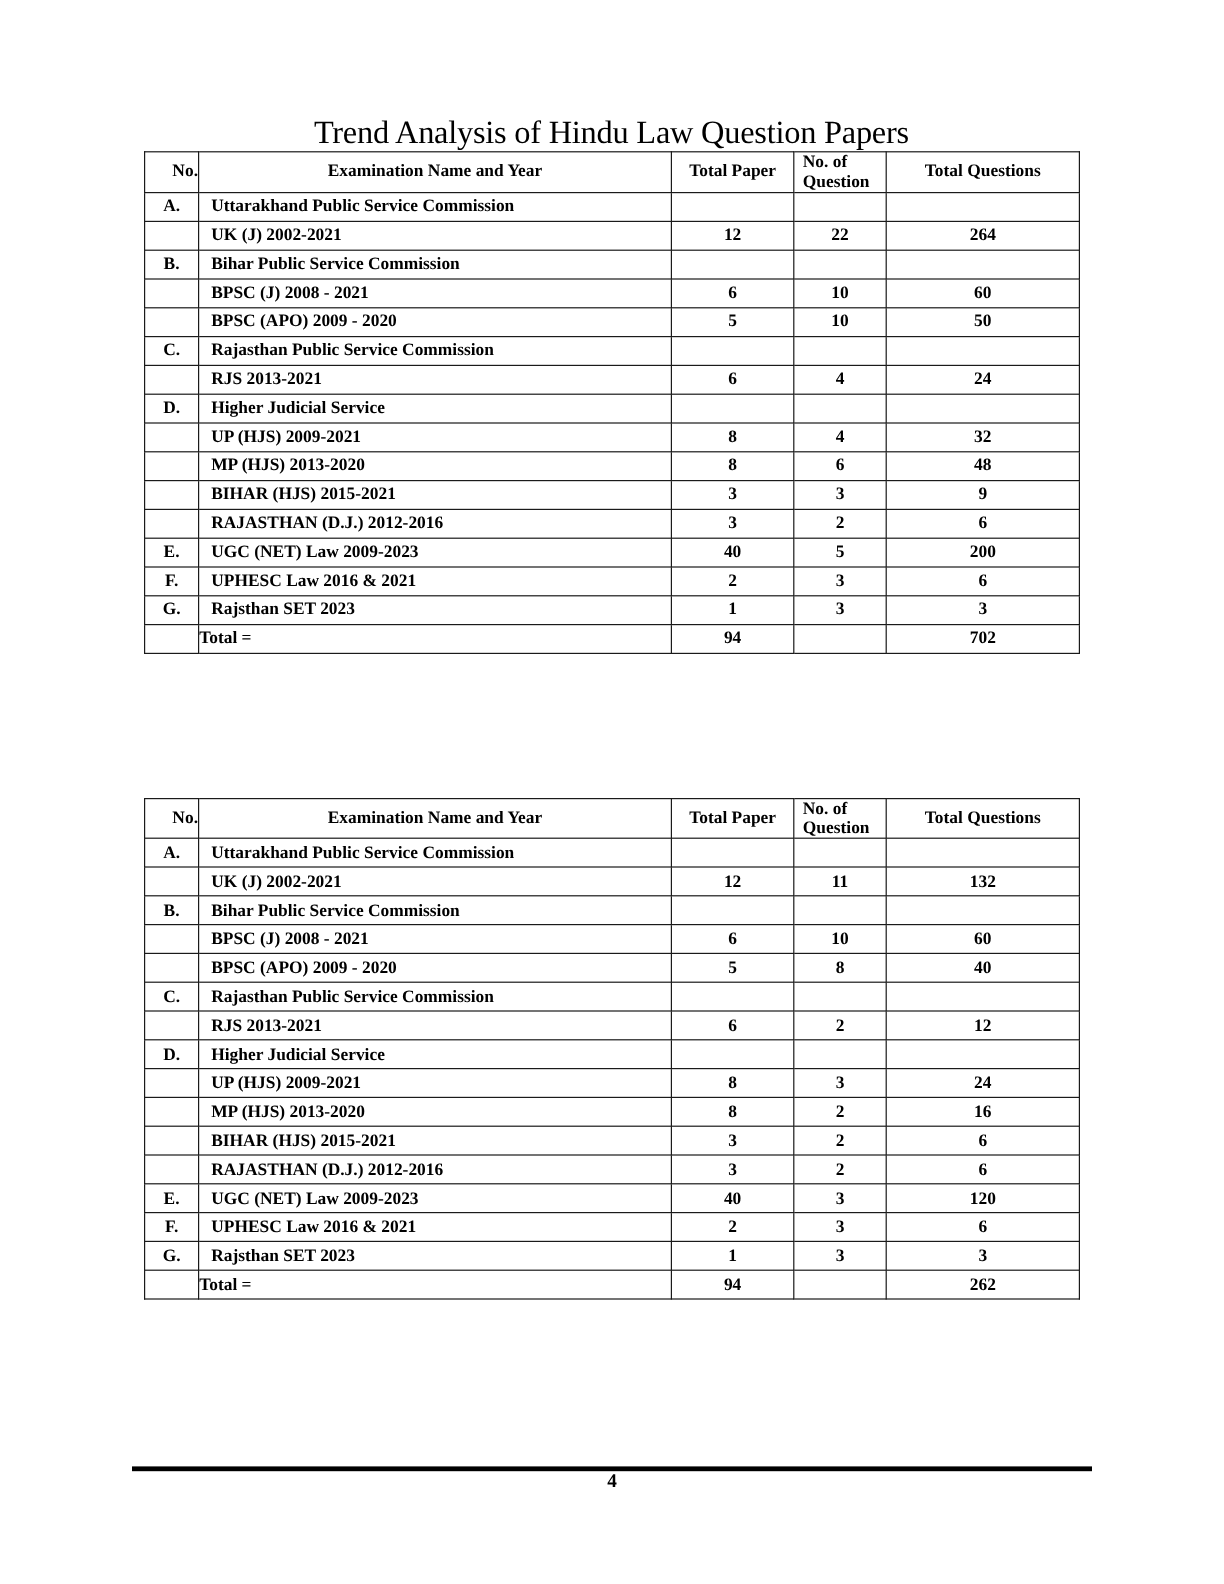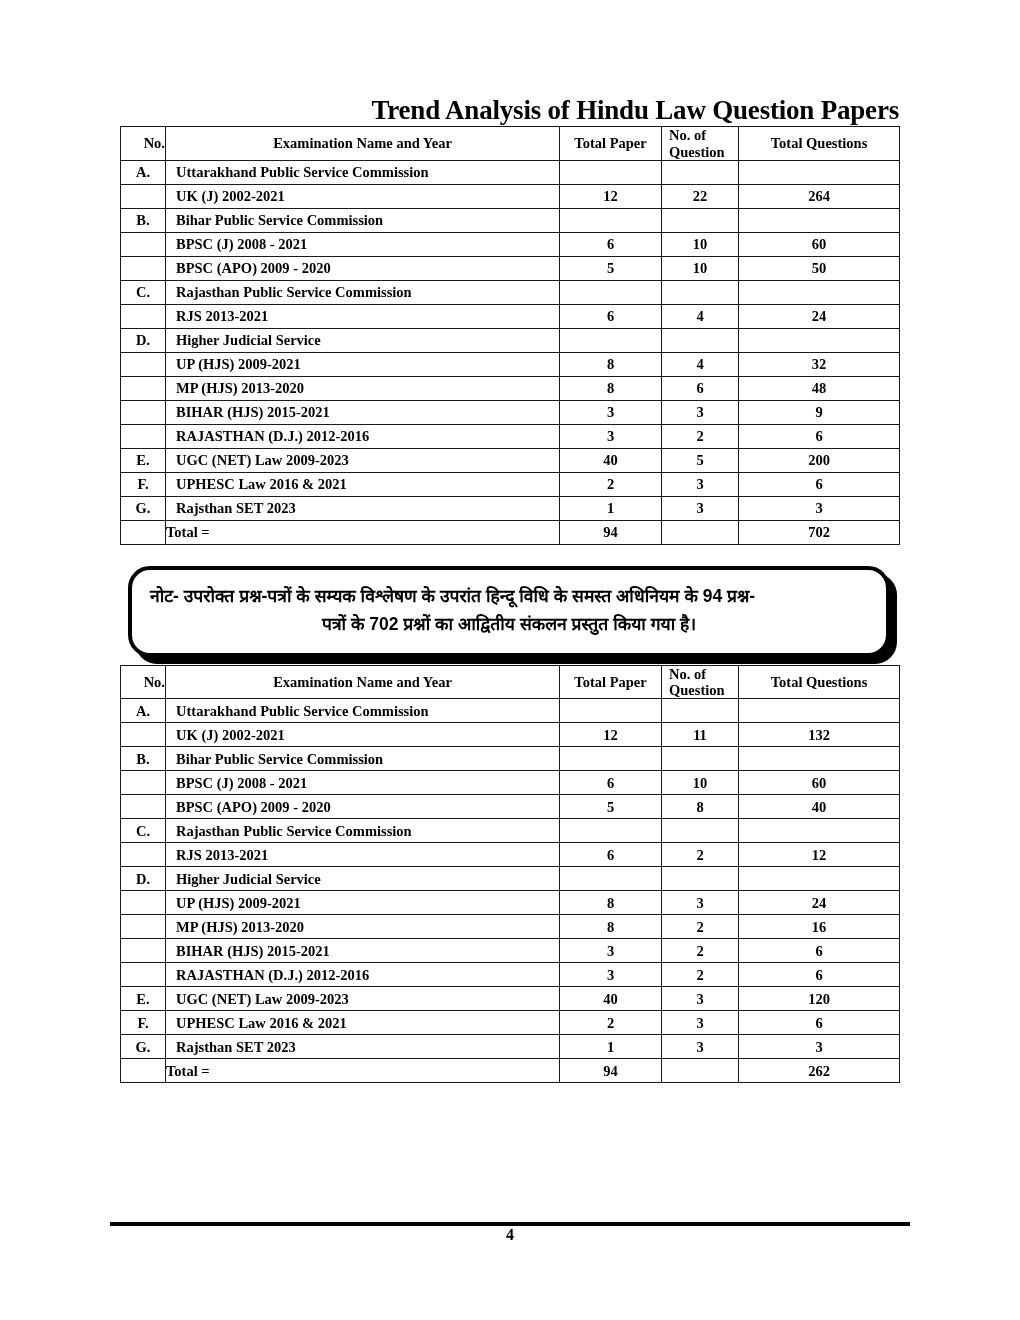--- a/index.html
+++ b/index.html
@@ -25,22 +25,22 @@
   }
 
   .section {
     position: absolute;
     left: 120px;
     width: 779px;
   }
 
   .section-title {
     font-size: 27px;
-    font-weight: bold;
-    text-align: right;
+    font-weight: normal;
+    text-align: center;
     letter-spacing: -0.2px;
     line-height: 1.05;
     margin: 0 0 2px 0;
     font-family: "Liberation Serif", "DejaVu Serif", serif;
   }
 
   table.trend {
     border-collapse: collapse;
     width: 779px;
     table-layout: fixed;
@@ -257,26 +257,20 @@
           <tr>
             <td class="cell-no"></td>
             <td class="total-label">Total =</td>
             <td class="cell-num">94</td>
             <td class="cell-num"></td>
             <td class="cell-num">702</td>
           </tr>
         </tbody>
     </table>
 
-    <div class="note-wrap" style="left:8px; top:470px; width:762px;">
-      <div class="note-box">
-        <div class="note-line first">नोट- उपरोक्त प्रश्न-पत्रों के सम्यक विश्लेषण के उपरांत हिन्दू विधि के समस्त अधिनियम के 94 प्रश्न-</div>
-        <div class="note-line second">पत्रों के 702 प्रश्नों का आद्वितीय संकलन प्रस्तुत किया गया है।</div>
-      </div>
-    </div>
   </div>
 
   <div class="section" style="top:665px;">
 
     <table class="trend">
       <colgroup>
         <col class="c-no">
           <col class="c-name">
           <col class="c-paper">
           <col class="c-qno">

